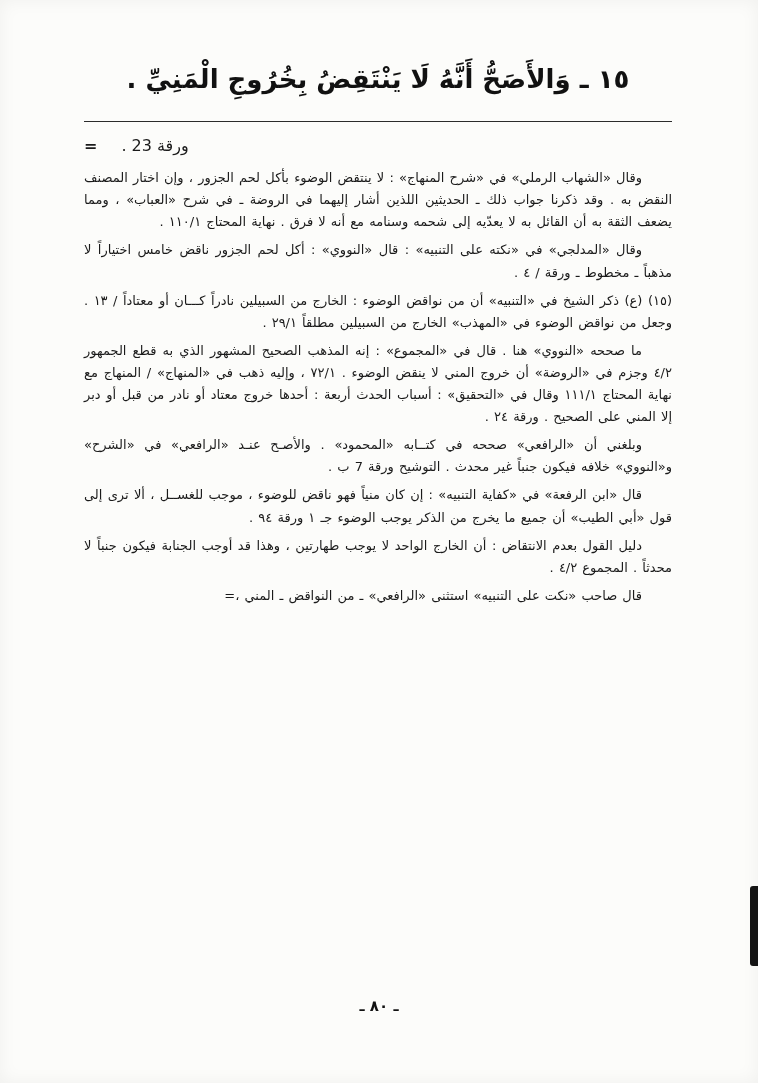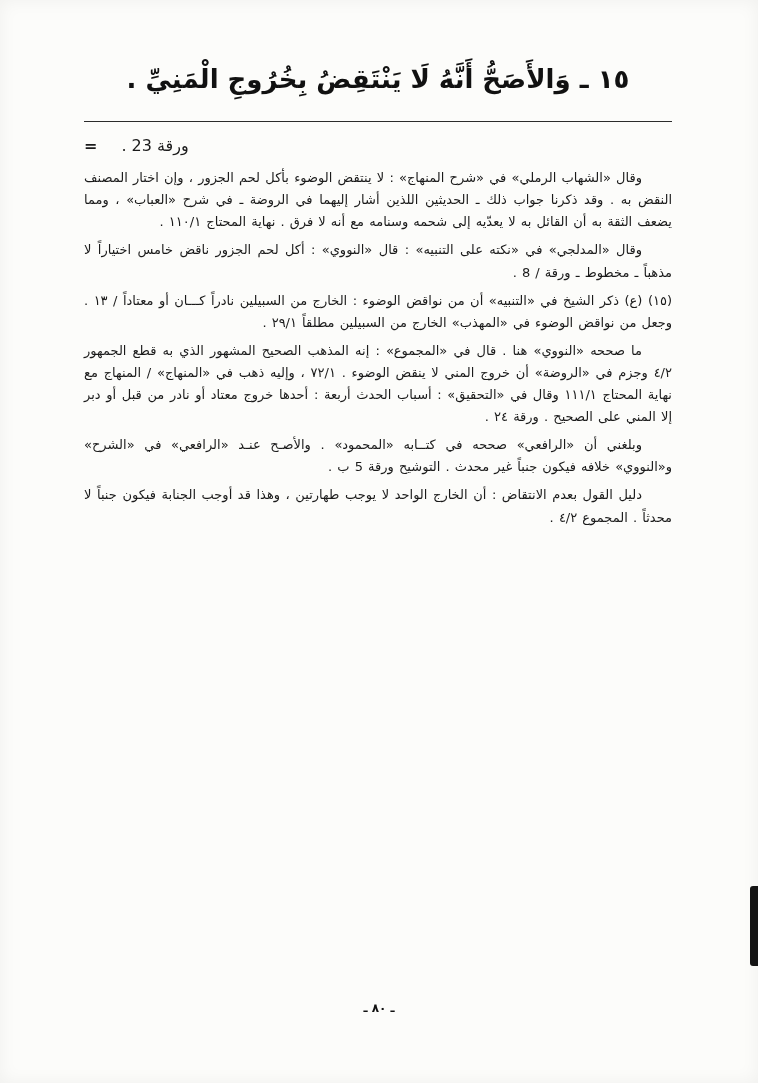--- a/index.html
+++ b/index.html
@@ -68,21 +68,21 @@
   .para.flush {
     text-indent: 0;
   }
   .page-number {
     position: absolute;
     bottom: 68px;
     left: 0;
     right: 0;
     text-align: center;
     direction: rtl;
-    font-size: 12px;
+    font-size: 15px;
     font-weight: bold;
     color: #111;
   }
   .scan-artifact {
     position: absolute;
     right: 0;
     top: 886px;
     width: 8px;
     height: 80px;
     background: #141414;
@@ -99,25 +99,27 @@
     <div class="heading">١٥ ـ وَالأَصَحُّ أَنَّهُ لَا يَنْتَقِضُ بِخُرُوجِ الْمَنِيِّ .</div>
 
     <hr class="separator">
 
     <div class="continuation">
       <span class="marker">=</span>
       <span dir="rtl">ورقة 23 .</span>
     </div>
 
     <p class="para indent">وقال «الشهاب الرملي» في «شرح المنهاج» : لا ينتقض الوضوء بأكل لحم الجزور ، وإن اختار المصنف النقض به . وقد ذكرنا جواب ذلك ـ الحديثين اللذين أشار إليهما في الروضة ـ في شرح «العباب» ، ومما يضعف الثقة به أن القائل به لا يعدّيه إلى شحمه وسنامه مع أنه لا فرق . نهاية المحتاج ١١٠/١ .</p>
-    <p class="para indent">وقال «المدلجي» في «نكته على التنبيه» : قال «النووي» : أكل لحم الجزور ناقض خامس اختياراً لا مذهباً ـ مخطوط ـ ورقة / 8 .</p>
+    <p class="para indent">وقال «المدلجي» في «نكته على التنبيه» : قال «النووي» : أكل لحم الجزور ناقض خامس اختياراً لا مذهباً ـ مخطوط ـ ورقة / ٤ .</p>
     <p class="para flush">(١٥) (ع) ذكر الشيخ في «التنبيه» أن من نواقض الوضوء : الخارج من السبيلين نادراً كـــان أو معتاداً / ١٣ . وجعل من نواقض الوضوء في «المهذب» الخارج من السبيلين مطلقاً ٢٩/١ .</p>
     <p class="para indent">ما صححه «النووي» هنا . قال في «المجموع» : إنه المذهب الصحيح المشهور الذي به قطع الجمهور ٤/٢ وجزم في «الروضة» أن خروج المني لا ينقض الوضوء . ٧٢/١ ، وإليه ذهب في «المنهاج» / المنهاج مع نهاية المحتاج ١١١/١ وقال في «التحقيق» : أسباب الحدث أربعة : أحدها خروج معتاد أو نادر من قبل أو دبر إلا المني على الصحيح . ورقة ٢٤ .</p>
-    <p class="para indent">وبلغني أن «الرافعي» صححه في كتــابه «المحمود» . والأصـح عنـد «الرافعي» في «الشرح» و«النووي» خلافه فيكون جنباً غير محدث . التوشيح ورقة 5 ب .</p>
+    <p class="para indent">وبلغني أن «الرافعي» صححه في كتــابه «المحمود» . والأصـح عنـد «الرافعي» في «الشرح» و«النووي» خلافه فيكون جنباً غير محدث . التوشيح ورقة 7 ب .</p>
+    <p class="para indent">قال «ابن الرفعة» في «كفاية التنبيه» : إن كان منياً فهو ناقض للوضوء ، موجب للغســل ، ألا ترى إلى قول «أبي الطيب» أن جميع ما يخرج من الذكر يوجب الوضوء جـ ١ ورقة ٩٤ .</p>
     <p class="para indent">دليل القول بعدم الانتقاض : أن الخارج الواحد لا يوجب طهارتين ، وهذا قد أوجب الجنابة فيكون جنباً لا محدثاً . المجموع ٤/٢ .</p>
+    <p class="para indent">قال صاحب «نكت على التنبيه» استثنى «الرافعي» ـ من النواقض ـ المني ،=</p>
 
   </div>
 
   <div class="page-number">ـ ٨٠ ـ</div>
 
   <div class="scan-artifact"></div>
 
 </div>
 
 </body></html>

